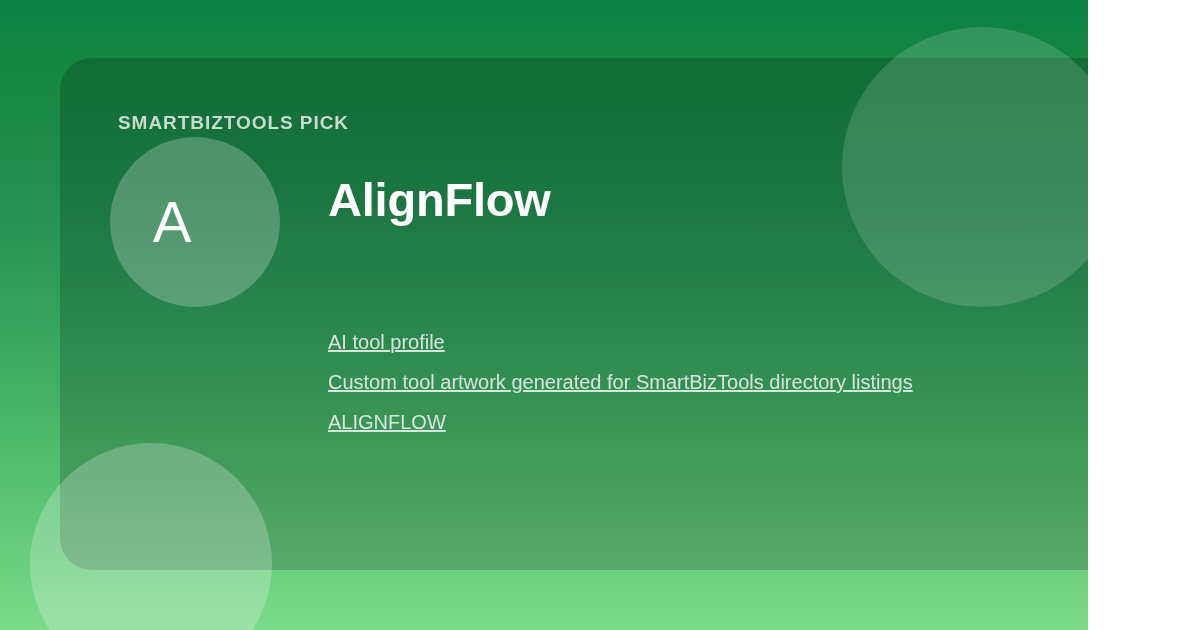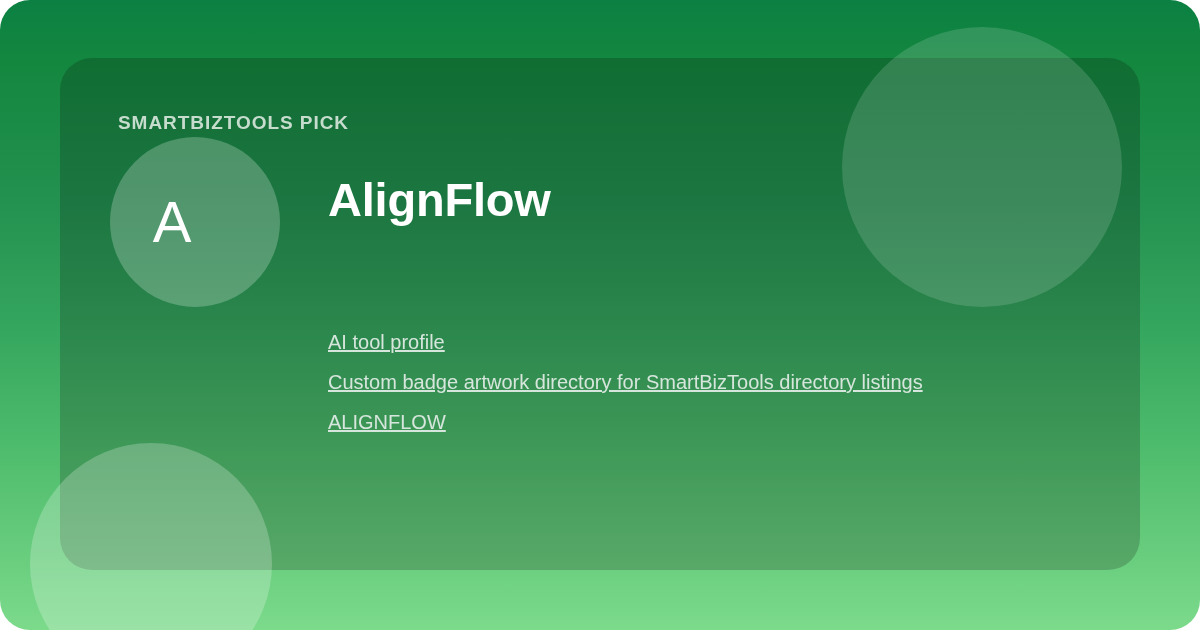--- a/index.html
+++ b/index.html
@@ -7,33 +7,32 @@
     margin: 0;
     padding: 0;
     background: #ffffff;
   }
   body {
     font-family: "Liberation Sans", sans-serif;
   }
 
   .canvas {
     position: relative;
-    width: 1200px;
+    width: 1088px;
     height: 630px;
     overflow: hidden;
     
     background: linear-gradient(180deg,
         #0b8042 0%,
         #14873f 10%,
         #239150 32%,
         #35a65e 52%,
         #4fbd6d 72%,
         #69cd7e 88%,
         #7cda8b 100%);
-    border-radius: 30px;
   }
 
   
   .card {
     position: absolute;
     left: 60px;
     top: 58px;
     width: 1080px;
     height: 512px;
     border-radius: 32px;
@@ -146,18 +145,18 @@
     <div class="eyebrow">SMARTBIZTOOLS PICK</div>
 
     <div class="avatar">
       <div class="avatar-initial">A</div>
     </div>
 
     <div class="title">AlignFlow</div>
 
     <div class="meta">
       <div class="meta-line">AI tool profile</div>
-      <div class="meta-line">Custom badge artwork directory for SmartBizTools directory listings</div>
+      <div class="meta-line">Custom tool artwork generated for SmartBizTools directory listings</div>
       <div class="meta-line">ALIGNFLOW</div>
     </div>
 
   </div>
 </div>
 
 </body></html>

